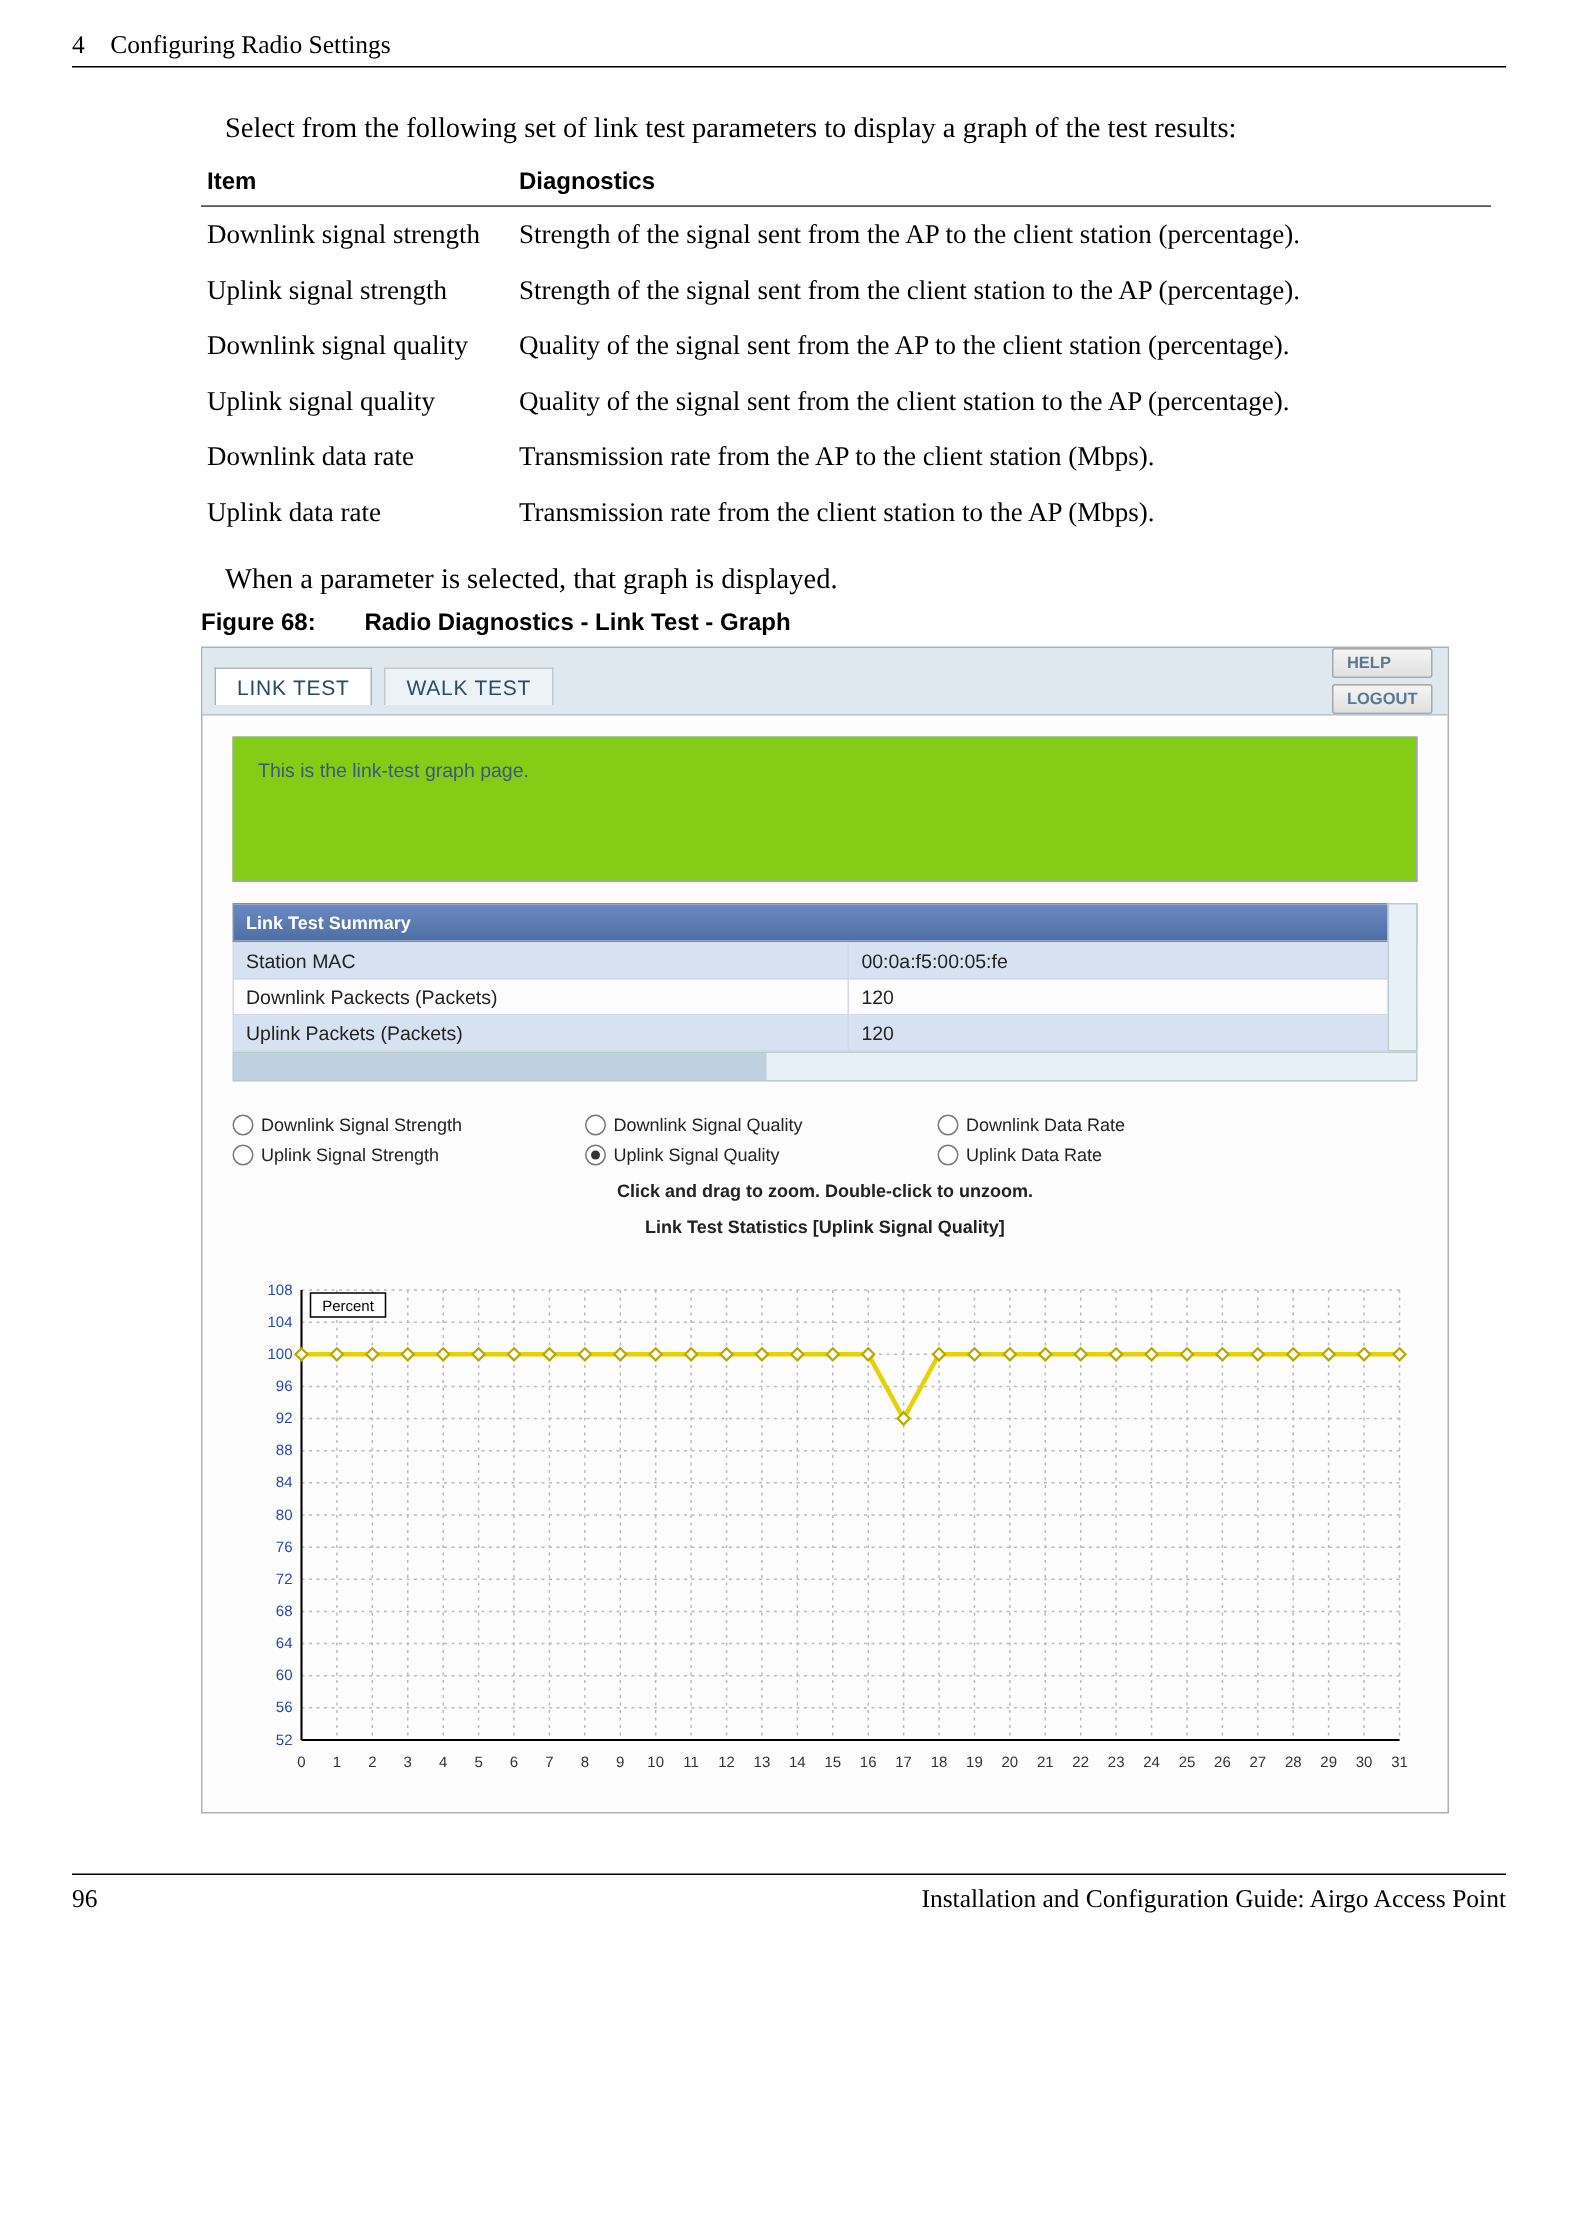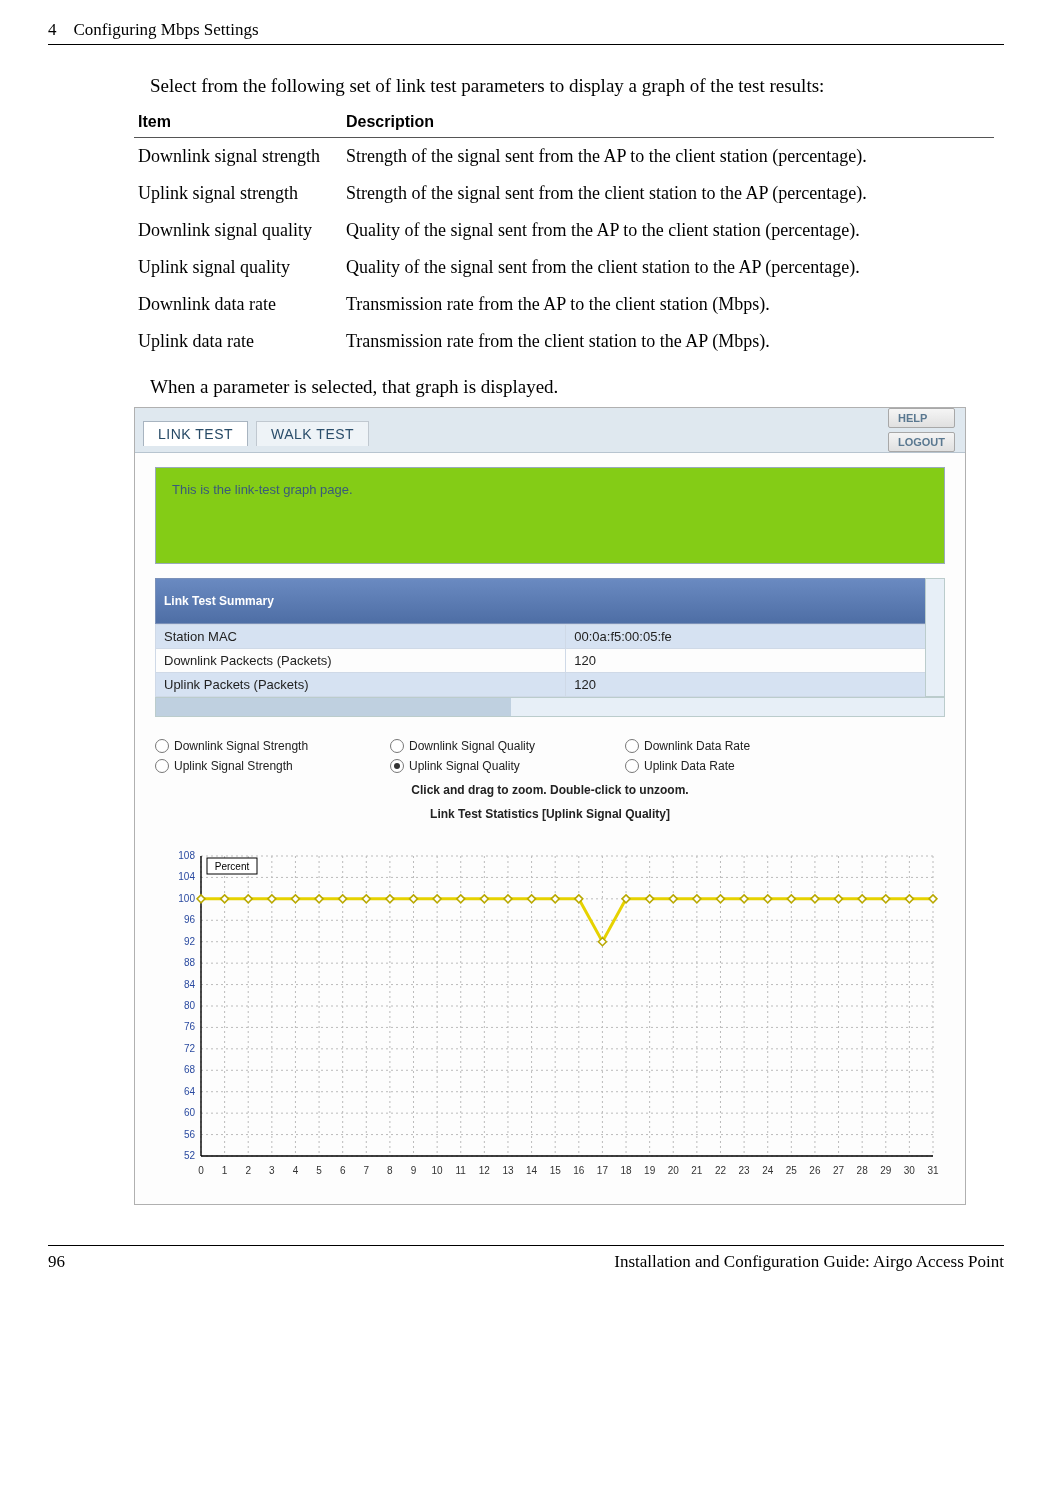--- a/index.html
+++ b/index.html
@@ -69,21 +69,21 @@
     color: #222;
     width: 830px;
   }
   .tabbar { background: #dfe8ef; display: flex; align-items: center; padding: 0; border-bottom: 1px solid #b7c4cf;}
   .tab { background: #eef3f7; border: 1px solid #c0c8d0; border-bottom: none; margin: 6px 0 0 8px; padding: 4px 14px; font-size: 14px; color:#2a4d6a; letter-spacing:0.5px;}
   .tab.active { background: #fff; border-color: #a8b4c0; color:#274a66; }
   .top-buttons { margin-left:auto; display:flex; gap:4px; padding-right:10px;flex-direction:column;}
   .top-btn { background: linear-gradient(#f5f5f5,#e0e0e0); border:1px solid #a8a8a8; padding:3px 9px; font-size:11px; font-weight:bold; color:#5a7890; border-radius:2px;}
   .infopanel { margin:14px 20px; border:1px solid #9ab; background:#84cc16; padding:14px 16px 66px 16px; color:#3a5a7a; font-size:13px;}
   .summary-wrap { margin: 0 20px; }
-  .summary-hdr { background: linear-gradient(#6a8ac1,#4e6ea5); color:#fff; font-weight:bold; padding:15px 8px; border:1px solid #7a90b8;}
+  .summary-hdr { background: linear-gradient(#6a8ac1,#4e6ea5); color:#fff; font-weight:bold; padding:5px 8px; border:1px solid #7a90b8;}
   .sum-table { width:100%; border-collapse:collapse; }
   .sum-table td { padding:4px 8px; border:1px solid #cfd9e7; font-size:13px; }
   .sum-row-alt { background:#d6e2f2; }
   .scroll-h { display:block; height:18px; background:#e7eff7; border:1px solid #bcc; margin:0 20px; position:relative;}
   .scroll-thumb { position:absolute; left:0; width:45%; top:0; bottom:0; background:#bfd0e0;}
   .scroll-v { position:absolute; right:0; top:0; bottom:0; width:18px; background:#e7eff7; border:1px solid #bcc;}
   .radio-panel { margin:22px 20px 10px 20px;}
   .radio-row { display:flex; gap:30px; margin-bottom:6px; font-size:12px;}
   .radio-item { display:flex; align-items:center; gap:5px; min-width:205px;}
   .radio-circle { width:12px; height:12px; border-radius:50%; border:1px solid #777; background:#fff; display:inline-flex; align-items:center; justify-content:center;}
@@ -96,31 +96,31 @@
   .page-num { width:40px; }
   .sum-container { position:relative; }
 </style>
 </head>
 <body>
 
 <div class="page">
   <div class="header-line">
     <span>4</span>
     <span>&nbsp;&nbsp;</span>
-    <span>Configuring Mbps Settings</span>
+    <span>Configuring Radio Settings</span>
   </div>
 
   <div class="content-indent">
     <p class="body-text">Select from the following set of link test parameters to display a graph of the test results:</p>
 
     <table class="param-table">
       <thead>
         <tr>
           <th>Item</th>
-          <th>Description</th>
+          <th>Diagnostics</th>
         </tr>
       </thead>
       <tbody>
         <tr>
             <td>Downlink signal strength</td>
             <td>Strength of the signal sent from the AP to the client station (percentage).</td>
           </tr>
         <tr>
             <td>Uplink signal strength</td>
             <td>Strength of the signal sent from the client station to the AP (percentage).</td>
@@ -139,20 +139,24 @@
           </tr>
         <tr>
             <td>Uplink data rate</td>
             <td>Transmission rate from the client station to the AP (Mbps).</td>
           </tr>
       </tbody>
     </table>
 
     <p class="body-text">When a parameter is selected, that graph is displayed.</p>
 
+    <div class="fig-caption">
+      <span class="fignum">Figure 68:</span>
+      <span>Radio Diagnostics - Link Test - Graph</span>
+    </div>
 
     <div class="screenshot">
       <div class="tabbar">
         <div class="tab active">LINK TEST</div>
         <div class="tab">WALK TEST</div>
         <div class="top-buttons">
           <div class="top-btn">HELP</div>
           <div class="top-btn">LOGOUT</div>
         </div>
       </div>

